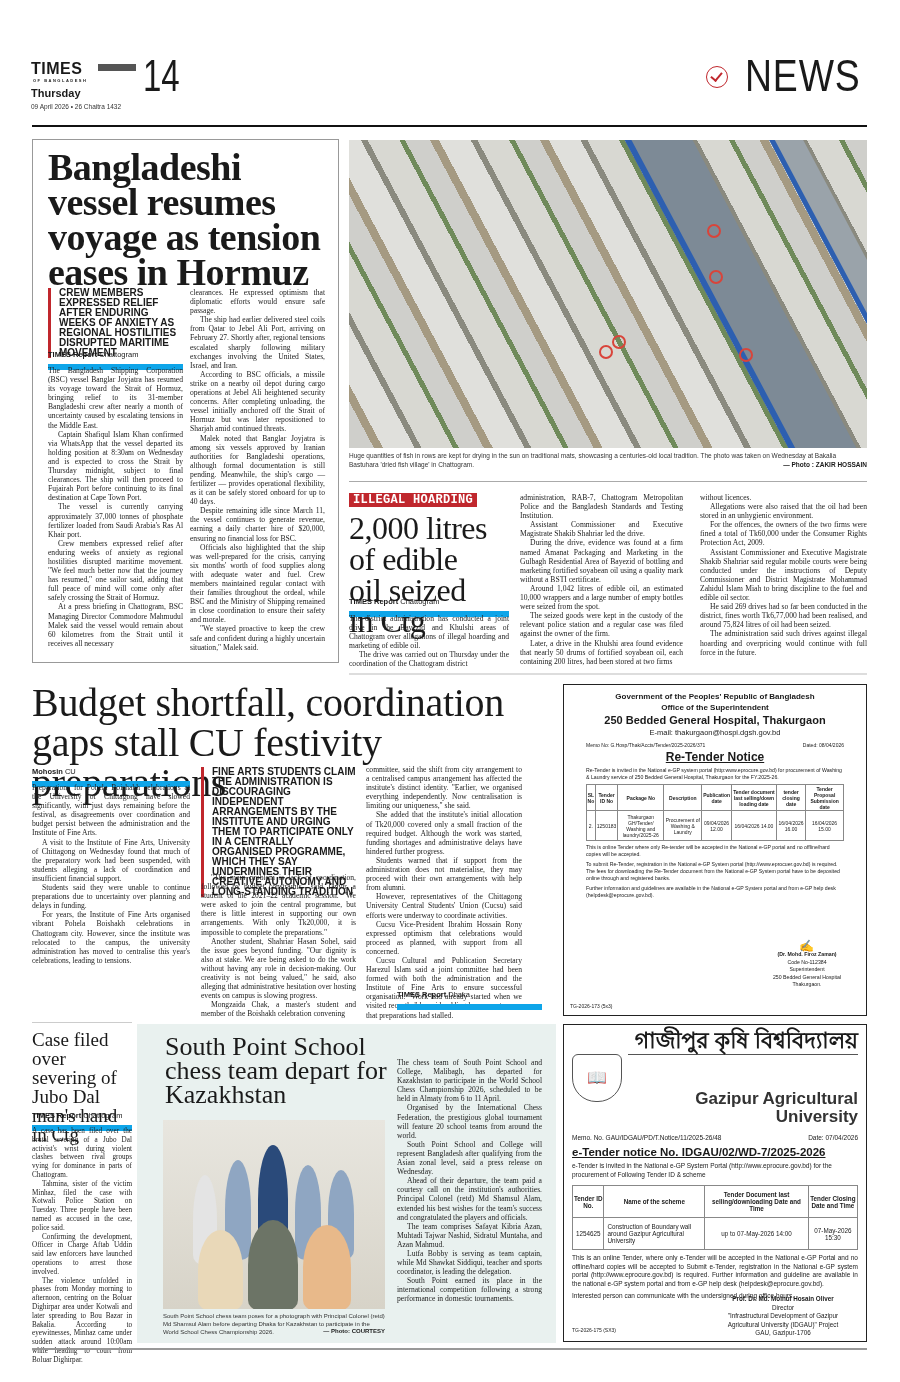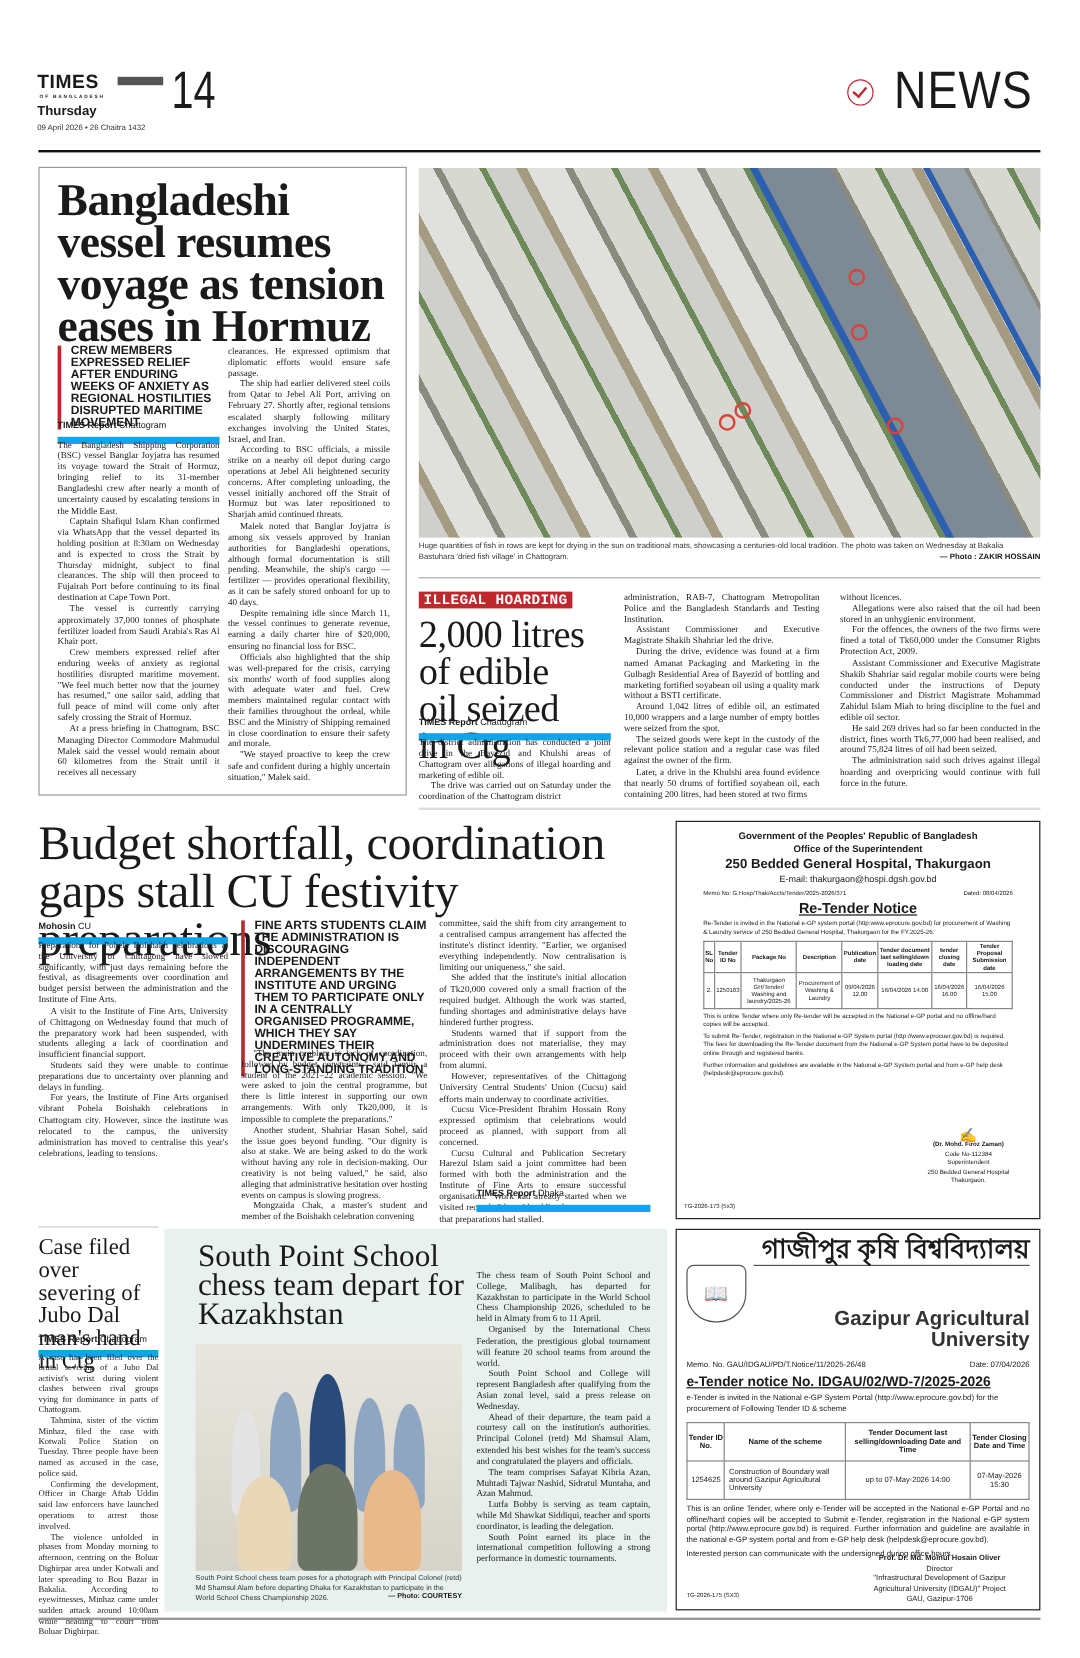--- a/index.html
+++ b/index.html
@@ -107,21 +107,21 @@
 <div class="abs rule" style="left:349px; top:481px; width:518px;"></div>
 
 <div class="abs tag-red" style="left:349px; top:493px;">ILLEGAL HOARDING</div>
 <div class="abs oil-head serif" style="left:349px; top:513px; width:145px;">2,000 litres of edible oil seized in Ctg</div>
 <div class="abs byline" style="left:349px; top:597px; width:160px;">
   <b>TIMES Report</b>
   <span>Chattogram</span>
 </div>
 <div class="abs body-text" style="left:349px; top:614px; width:160px;">
   <p class="first">The district administration has conducted a joint drive in the Bayezid and Khulshi areas of Chattogram over allegations of illegal hoarding and marketing of edible oil.</p>
-  <p>The drive was carried out on Saturday under the coordination of the Chattogram district</p>
+  <p>The drive was carried out on Thursday under the coordination of the Chattogram district</p>
 </div>
 <div class="abs body-text" style="left:520px; top:493px; width:163px;">
   <p class="first">administration, RAB-7, Chattogram Metropolitan Police and the Bangladesh Standards and Testing Institution.</p>
   <p>Assistant Commissioner and Executive Magistrate Shakib Shahriar led the drive.</p>
   <p>During the drive, evidence was found at a firm named Amanat Packaging and Marketing in the Gulbagh Residential Area of Bayezid of bottling and marketing fortified soyabean oil using a quality mark without a BSTI certificate.</p>
   <p>Around 1,042 litres of edible oil, an estimated 10,000 wrappers and a large number of empty bottles were seized from the spot.</p>
   <p>The seized goods were kept in the custody of the relevant police station and a regular case was filed against the owner of the firm.</p>
   <p>Later, a drive in the Khulshi area found evidence that nearly 50 drums of fortified soyabean oil, each containing 200 litres, had been stored at two firms</p>
 </div>
 <div class="abs body-text" style="left:700px; top:493px; width:167px;">
@@ -148,21 +148,21 @@
 <div class="abs kicker" style="left:201px; top:767px; width:155px;">Fine Arts students claim the administration is discouraging independent arrangements by the institute and urging them to participate only in a centrally organised programme, which they say undermines their creative autonomy and long-standing tradition</div>
 <div class="abs body-text" style="left:201px; top:873px; width:155px;">
   <p>"The main problem is lack of coordination, followed by budget constraints," said Tanvir, a student of the 2021–22 academic session. "We were asked to join the central programme, but there is little interest in supporting our own arrangements. With only Tk20,000, it is impossible to complete the preparations."</p>
   <p>Another student, Shahriar Hasan Sohel, said the issue goes beyond funding. "Our dignity is also at stake. We are being asked to do the work without having any role in decision-making. Our creativity is not being valued," he said, also alleging that administrative hesitation over hosting events on campus is slowing progress.</p>
   <p>Mongzaida Chak, a master's student and member of the Boishakh celebration convening</p>
 </div>
 <div class="abs body-text" style="left:366px; top:765px; width:156px;">
   <p class="first">committee, said the shift from city arrangement to a centralised campus arrangement has affected the institute's distinct identity. "Earlier, we organised everything independently. Now centralisation is limiting our uniqueness," she said.</p>
   <p>She added that the institute's initial allocation of Tk20,000 covered only a small fraction of the required budget. Although the work was started, funding shortages and administrative delays have hindered further progress.</p>
   <p>Students warned that if support from the administration does not materialise, they may proceed with their own arrangements with help from alumni.</p>
-  <p>However, representatives of the Chittagong University Central Students' Union (Cucsu) said efforts main underway to coordinate activities.</p>
+  <p>However, representatives of the Chittagong University Central Students' Union (Cucsu) said efforts were underway to coordinate activities.</p>
   <p>Cucsu Vice-President Ibrahim Hossain Rony expressed optimism that celebrations would proceed as planned, with support from all concerned.</p>
   <p>Cucsu Cultural and Publication Secretary Harezul Islam said a joint committee had been formed with both the administration and the Institute of Fine Arts to ensure successful organisation. "Work had already started when we visited recently," he said, adding he was not aware that preparations had stalled.</p>
 </div>
 
 <div class="abs notice notice-cond" style="left:563px; top:684px; width:304px; height:332px; padding:6px 22px;">
   <div style="text-align:center; font-weight:bold; font-size:8px; line-height:11px;">Government of the Peoples' Republic of Bangladesh</div>
   <div style="text-align:center; font-weight:bold; font-size:8px; line-height:11px;">Office of the Superintendent</div>
   <div style="text-align:center; font-weight:bold; font-size:11px; line-height:15px;">250 Bedded General Hospital, Thakurgaon</div>
   <div style="text-align:center; font-size:7.5px; line-height:10px;">E-mail: thakurgaon@hospi.dgsh.gov.bd</div>
   <div style="display:flex; justify-content:space-between; font-size:5px; margin-top:4px;">

